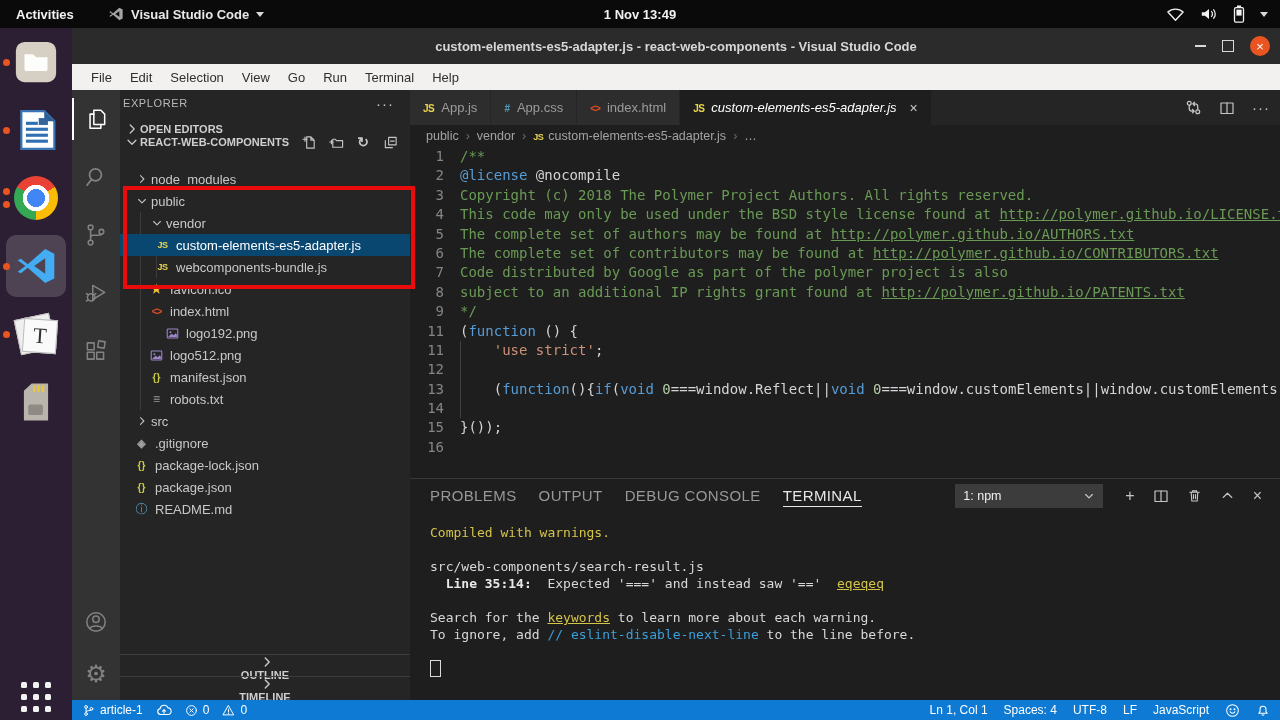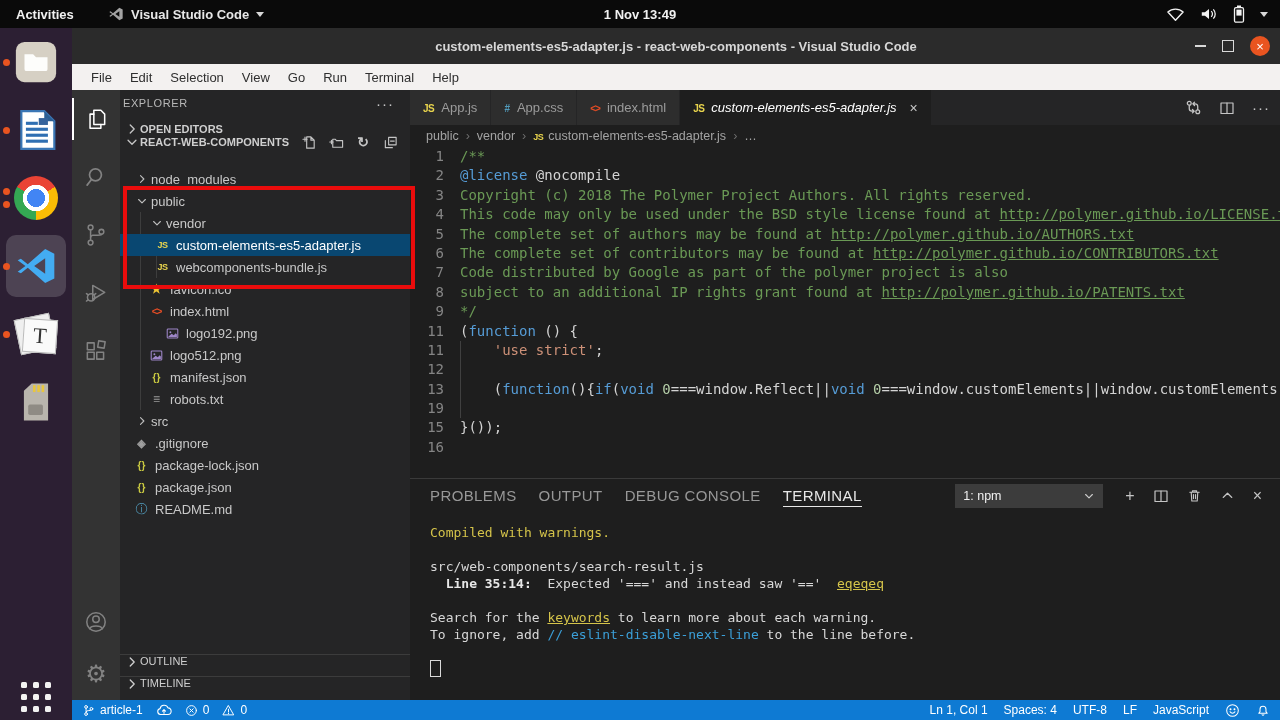--- a/index.html
+++ b/index.html
@@ -71,21 +71,21 @@
   .fi.js{color:#e8d44d;font-size:9px;letter-spacing:-.5px;}
   .fi.css{color:#519aba;font-size:12px;}
   .fi.html{color:#e44d26;font-size:10px;letter-spacing:-1px;}
   .fi.star{color:#ecc434;font-size:12px;}
   .fi.json{color:#cbcb41;font-size:10px;}
   .fi.txt{color:#9a9a9a;font-size:12px;}
   .fi.git{color:#a0a0a0;font-size:11px;}
   .fi.info{color:#519aba;font-size:12px;font-weight:normal;}
   .guide{position:absolute;width:1px;background:#3d3d3d;}
   .red-box{position:absolute;left:3px;top:96px;width:284px;height:95px;border:4px solid #ea0c0c;z-index:6;pointer-events:none;}
-  .sb-bottom-row{position:absolute;left:0;width:100%;height:22px;border-top:1px solid #3c3c3c;display:flex;font-size:11px;font-weight:normal;color:#cfcfcf;}
+  .sb-bottom-row{position:absolute;left:0;width:100%;height:22px;border-top:1px solid #3c3c3c;display:flex;align-items:center;font-size:11px;font-weight:bold;color:#cfcfcf;flex-direction:column;}
   .sb-bottom-row .chev{width:16px;display:flex;justify-content:center;margin-left:4px;}
 
   
   .editor-region{position:absolute;left:338px;top:0;width:870px;height:100%;background:#1e1e1e;}
   .tabbar{position:absolute;left:0;top:0;width:100%;height:35px;background:#252526;display:flex;}
   .tab{display:flex;align-items:center;gap:7px;padding:0 13px;font-size:13px;background:#2d2d2d;color:#9b9b9b;border-right:1px solid #252526;}
   .tab .fi{font-size:10px;}
   .tab.active{background:#1e1e1e;color:#fff;}
   .tab.active .lbl{font-style:italic;}
   .tab .close{color:#c7c7c7;font-size:14px;margin-left:6px;}
@@ -565,21 +565,21 @@
             <div class="crow"><span class="ln">4</span><span class="ct"><span class="cs-c">This code may only be used under the BSD style license found at </span><span class="cs-l">http://polymer.github.io/LICENSE.txt</span></span></div>
             <div class="crow"><span class="ln">5</span><span class="ct"><span class="cs-c">The complete set of authors may be found at </span><span class="cs-l">http://polymer.github.io/AUTHORS.txt</span></span></div>
             <div class="crow"><span class="ln">6</span><span class="ct"><span class="cs-c">The complete set of contributors may be found at </span><span class="cs-l">http://polymer.github.io/CONTRIBUTORS.txt</span></span></div>
             <div class="crow"><span class="ln">7</span><span class="ct"><span class="cs-c">Code distributed by Google as part of the polymer project is also</span></span></div>
             <div class="crow"><span class="ln">8</span><span class="ct"><span class="cs-c">subject to an additional IP rights grant found at </span><span class="cs-l">http://polymer.github.io/PATENTS.txt</span></span></div>
             <div class="crow"><span class="ln">9</span><span class="ct"><span class="cs-c">*/</span></span></div>
             <div class="crow"><span class="ln">11</span><span class="ct"><span class="cs-p">(</span><span class="cs-k">function</span><span class="cs-p"> () {</span></span></div>
             <div class="crow"><span class="ln">11</span><span class="ct"><span class="cs-p">    </span><span class="cs-s">'use strict'</span><span class="cs-p">;</span></span></div>
             <div class="crow"><span class="ln">12</span><span class="ct"></span></div>
             <div class="crow"><span class="ln">13</span><span class="ct"><span class="cs-p">    (</span><span class="cs-k">function</span><span class="cs-p">(){</span><span class="cs-k">if</span><span class="cs-p">(</span><span class="cs-k">void</span><span class="cs-p"> </span><span class="cs-n">0</span><span class="cs-p">===window.Reflect||</span><span class="cs-k">void</span><span class="cs-p"> </span><span class="cs-n">0</span><span class="cs-p">===window.customElements||window.customElements.polyfillWrapFlushCallback)return;</span></span></div>
-            <div class="crow"><span class="ln">19</span><span class="ct"></span></div>
+            <div class="crow"><span class="ln">14</span><span class="ct"></span></div>
             <div class="crow"><span class="ln">15</span><span class="ct"><span class="cs-p">}());</span></span></div>
             <div class="crow"><span class="ln">16</span><span class="ct"></span></div>
           </div>
 
         <div class="panel">
           <div class="panel-head" id="panelhead">
             <span class="ptab">PROBLEMS</span>
               <span class="ptab">OUTPUT</span>
               <span class="ptab">DEBUG CONSOLE</span>
               <span class="ptab active">TERMINAL</span>

